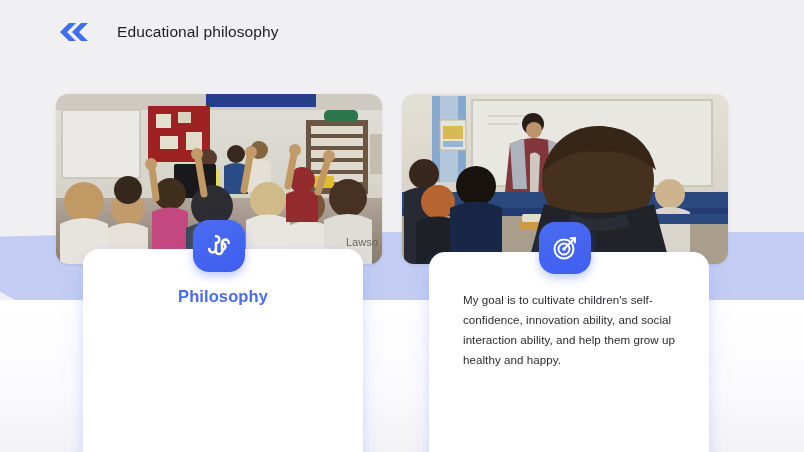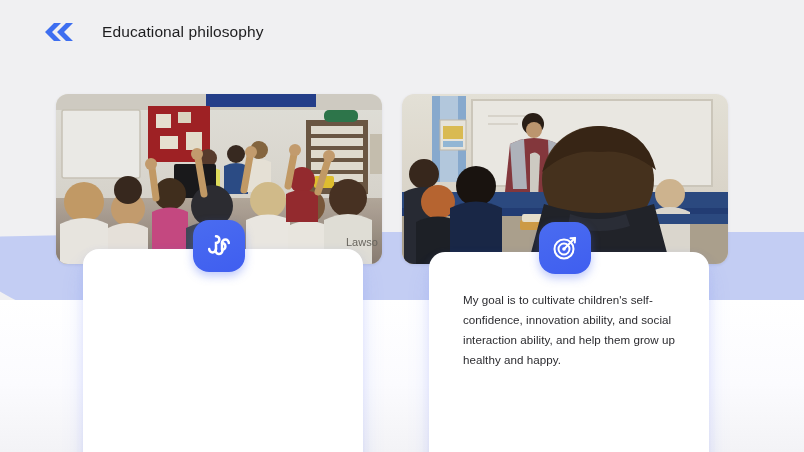--- a/index.html
+++ b/index.html
@@ -60,20 +60,21 @@
 
   
   .header {
     position: absolute;
     left: 0; top: 0;
     width: 804px;
     height: 64px;
     display: flex;
     align-items: center;
     z-index: 30;
+    padding-left: 15px;
   }
   .back-btn {
     margin-left: 36px;
     width: 40px; height: 28px;
     display: flex; align-items: center; justify-content: center;
     cursor: pointer;
   }
   .back-btn svg { display: block; }
   .page-title {
     margin-left: 26px;
@@ -281,20 +282,21 @@
         <span>
           <svg width="26" height="26" viewBox="0 0 26 26">
             <path d="M10 3.2 A3.4 3.4 0 1 1 10 10 L10 16 A3.4 3.4 0 1 0 16 16 L16 10 A3.4 3.4 0 1 1 22.8 10" fill="none" stroke="#ffffff" stroke-width="2.5" stroke-linecap="round"></path>
             <path d="M16 10 A3.4 3.4 0 1 1 16 16.8" fill="none" stroke="#ffffff" stroke-width="2.5" stroke-linecap="round"></path>
             <path d="M3.2 16 A3.4 3.4 0 0 0 10 16" fill="none" stroke="#ffffff" stroke-width="2.5" stroke-linecap="round"></path>
           </svg>
         </span>
       </div>
 
       <div class="text-card">
+        <div class="card-title">Philosophy</div>
       </div>
     </div>
 
     <div class="col right">
 
       <div class="photo">
         <svg viewBox="0 0 326 170" preserveAspectRatio="none">
           <defs>
             <linearGradient id="wallB" x1="0" y1="0" x2="0" y2="1">
               <stop offset="0%" stop-color="#f0ece2"></stop>

